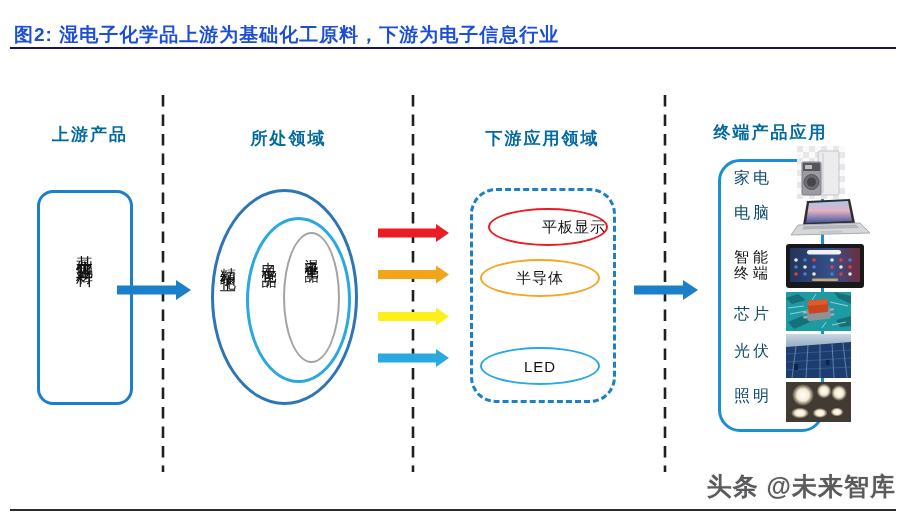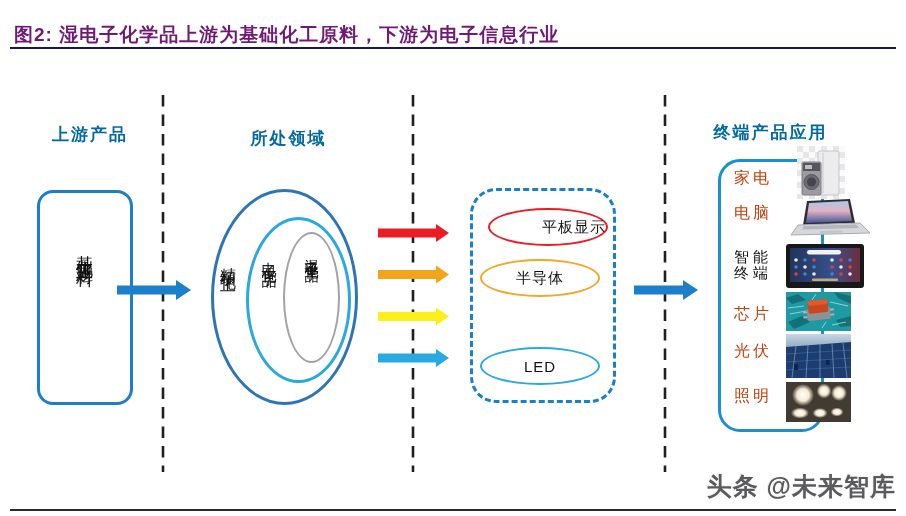--- a/index.html
+++ b/index.html
@@ -3,21 +3,21 @@
 <meta charset="utf-8">
 <style>
   html,body{margin:0;padding:0;background:#ffffff;}
   #canvas{
     position:relative;width:906px;height:516px;background:#fff;overflow:hidden;
     font-family:"Liberation Sans","DejaVu Sans",sans-serif;
   }
   .abs{position:absolute;}
   
   .fig-title{
-    left:14px;top:22px;font-size:19px;font-weight:bold;color:#701a75;
+    left:14px;top:22px;font-size:19px;font-weight:bold;color:#1d4ed8;
     letter-spacing:1px;white-space:nowrap;
   }
   .title-rule{left:10px;top:47px;width:886px;height:2px;background:#15155e;}
   .bottom-rule{left:10px;top:509px;width:886px;height:2px;background:#2b2b2b;}
   
   .col-header{
     font-size:17px;font-weight:bold;color:#0369a1;text-align:center;letter-spacing:2px;
     white-space:nowrap;
   }
   
@@ -45,21 +45,21 @@
     font-size:15px;color:#111;letter-spacing:1px;background:#fff;
   }
   .ds-red{left:488px;top:208px;border:2.5px solid #ec1c24;justify-content:flex-end;}
   .ds-orange{left:480px;top:259px;border:2.5px solid #f5a623;}
   .ds-yellow{left:480px;top:308px;border:2.5px solid #f2e73c;}
   .ds-blue{left:480px;top:347px;border:2.5px solid #29a9e1;}
   
   .terminal-box{
     left:718px;top:159px;width:100px;height:267px;border:3px solid #1b8fd2;border-radius:22px;
   }
-  .term-label{font-size:16px;letter-spacing:3px;color:#c2410c;white-space:nowrap;}
+  .term-label{font-size:16px;letter-spacing:3px;color:#0c4a6e;white-space:nowrap;}
   .term-label-wrap{font-size:15px;letter-spacing:4px;color:#111;width:44px;line-height:16px;word-break:break-all;}
   .term-img{position:absolute;}
   
   .watermark{
     right:10px;top:470px;font-size:25px;font-weight:bold;color:#5b5b5d;letter-spacing:1px;
     text-shadow:1px 1px 0 #ffffff,-1px -1px 0 #f2f2f2,1px -1px 0 #fff,-1px 1px 0 #fff;
     white-space:nowrap;
   }
 </style>
 </head>
@@ -81,20 +81,21 @@
     <polygon points="378,353.5 436,353.5 436,349 449,358 436,367 436,362.5 378,362.5" fill="#29a9e1"></polygon>
 
     <polygon points="634,285.5 683,285.5 683,280 698,290 683,300 683,294.5 634,294.5" fill="#1b7fc9"></polygon>
   </svg>
 
   <div class="abs fig-title">图2:  湿电子化学品上游为基础化工原料，下游为电子信息行业</div>
   <div class="abs title-rule"></div>
 
   <div class="abs col-header" style="left:35px;top:123px;width:110px;">上游产品</div>
   <div class="abs col-header" style="left:231px;top:127px;width:115px;">所处领域</div>
+  <div class="abs col-header" style="left:475px;top:127px;width:135px;">下游应用领域</div>
   <div class="abs col-header" style="left:708px;top:121px;width:125px;">终端产品应用</div>
 
   <div class="abs upstream-box"></div>
   <div class="abs vtext upstream-label">基础化工材料</div>
 
   <div class="abs ellipse ring-outer"></div>
   <div class="abs ellipse ring-middle"></div>
   <div class="abs ellipse ring-inner"></div>
   <div class="abs vtext ring-label-outer">精细化工</div>
   <div class="abs vtext ring-label-middle">电子化学品</div>

